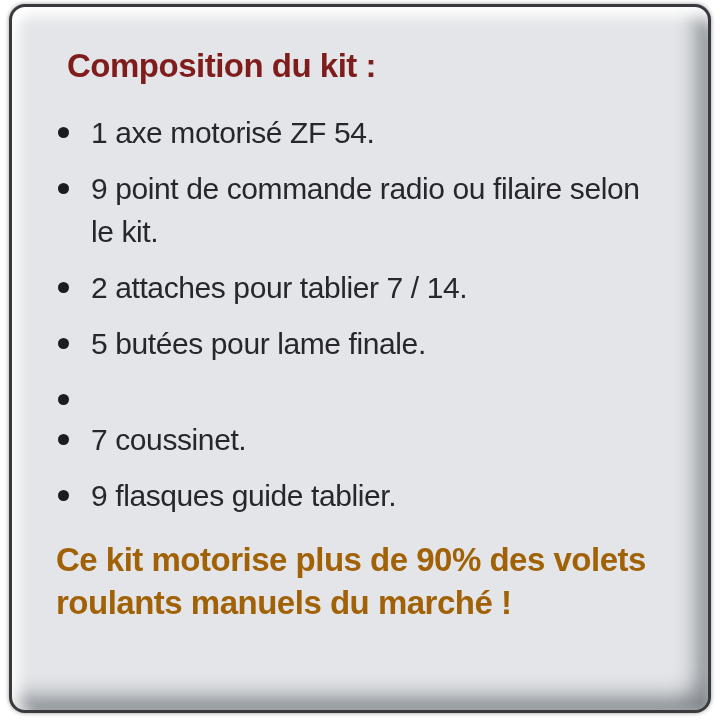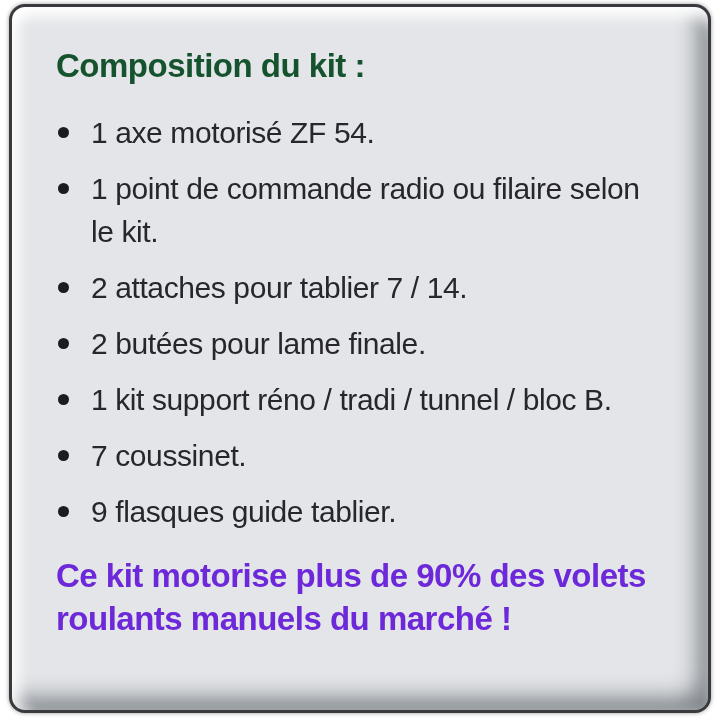--- a/index.html
+++ b/index.html
@@ -30,23 +30,23 @@
       0 0 4px rgba(30,30,35,0.45),
       inset 0 16px 14px -6px rgba(255,255,255,0.95),
       inset 14px 0 14px -6px rgba(255,255,255,0.85),
       inset -18px -20px 22px -8px rgba(110,116,122,0.85);
     box-sizing: border-box;
     padding: 40px 30px 0 44px;
   }
   .title {
     font-size: 33px;
     font-weight: bold;
-    color: #14532d;
+    color: #7f1d1d;
     letter-spacing: -0.5px;
-    margin: 0 0 26px 0;
+    margin: 0 0 26px 11px;
   }
   ul.kit-list {
     list-style: none;
     margin: 0;
     padding: 0;
   }
   ul.kit-list li {
     display: flex;
     align-items: flex-start;
     margin: 0 12px 13px 0;
@@ -61,21 +61,21 @@
     height: 11px;
     border-radius: 50%;
     background: #1c1c20;
     margin: 16px 22px 0 2px;
   }
   .li-text {
     max-width: 600px;
   }
   .highlight {
     margin-top: 21px;
-    color: #6d28d9;
+    color: #a16207;
     font-size: 33px;
     font-weight: bold;
     line-height: 43px;
     letter-spacing: -0.5px;
     max-width: 625px;
   }
 </style>
 </head>
 <body>
 
@@ -84,33 +84,32 @@
 
     <h1 class="title">Composition du kit :</h1>
 
     <ul class="kit-list">
       <li>
         <span class="bullet"></span>
         <span class="li-text">1 axe motorisé ZF 54.</span>
       </li>
       <li>
         <span class="bullet"></span>
-        <span class="li-text">1 point de commande radio ou filaire selon le kit.</span>
+        <span class="li-text">9 point de commande radio ou filaire selon le kit.</span>
       </li>
       <li>
         <span class="bullet"></span>
         <span class="li-text">2 attaches pour tablier 7 / 14.</span>
       </li>
       <li>
         <span class="bullet"></span>
-        <span class="li-text">2 butées pour lame finale.</span>
+        <span class="li-text">5 butées pour lame finale.</span>
       </li>
       <li>
         <span class="bullet"></span>
-        <span class="li-text">1 kit support réno / tradi / tunnel / bloc B.</span>
       </li>
       <li>
         <span class="bullet"></span>
         <span class="li-text">7 coussinet.</span>
       </li>
       <li>
         <span class="bullet"></span>
         <span class="li-text">9 flasques guide tablier.</span>
       </li>
     </ul>

